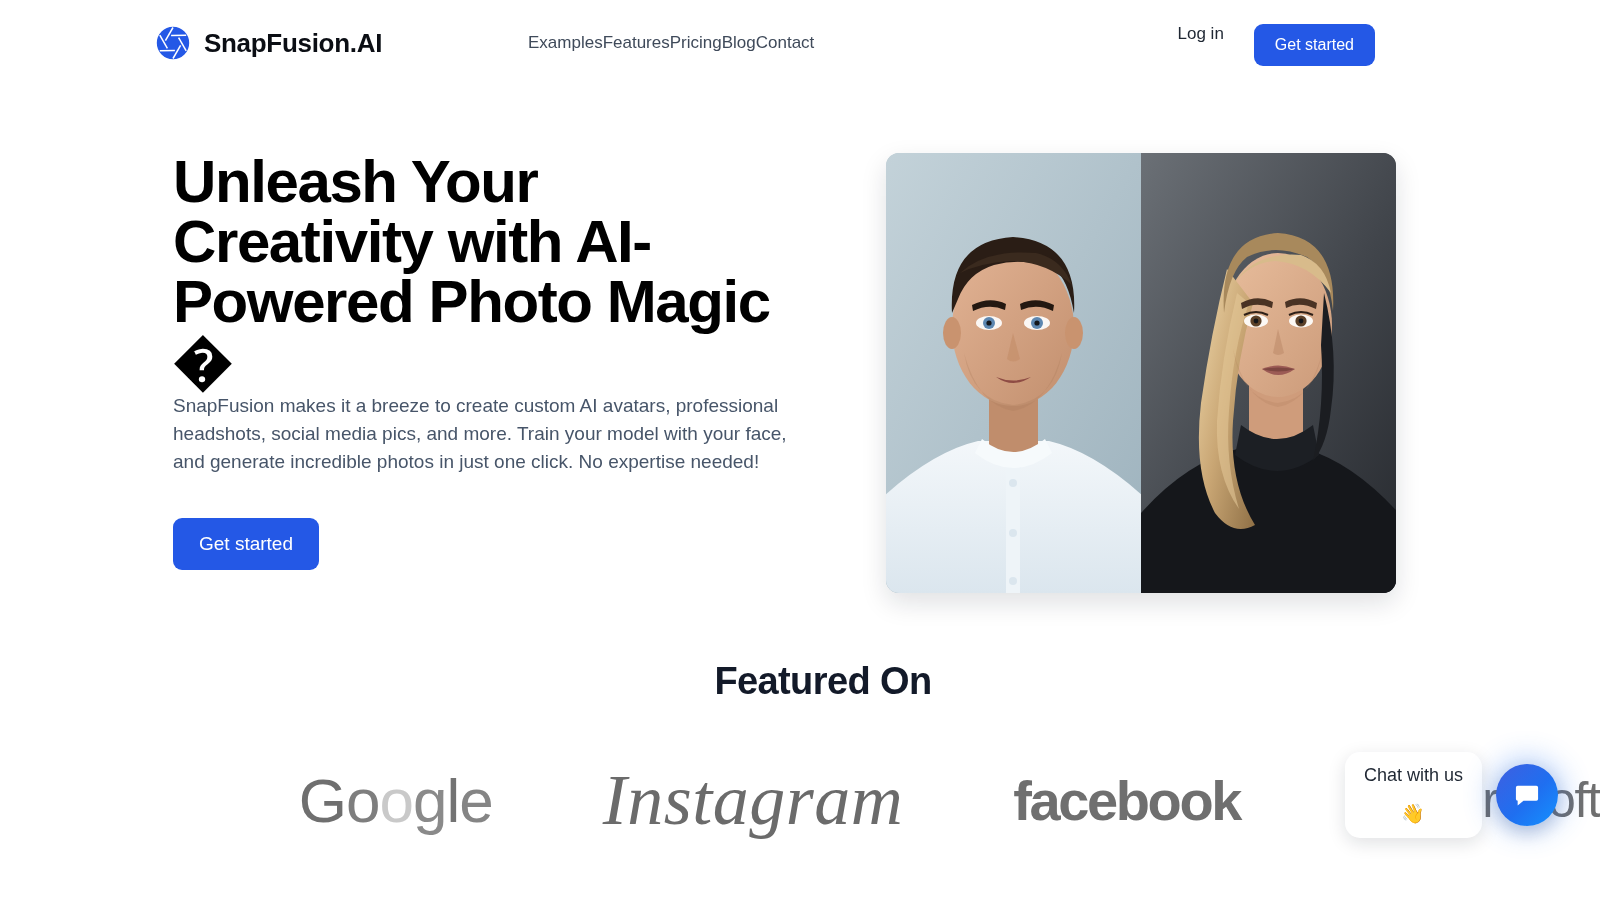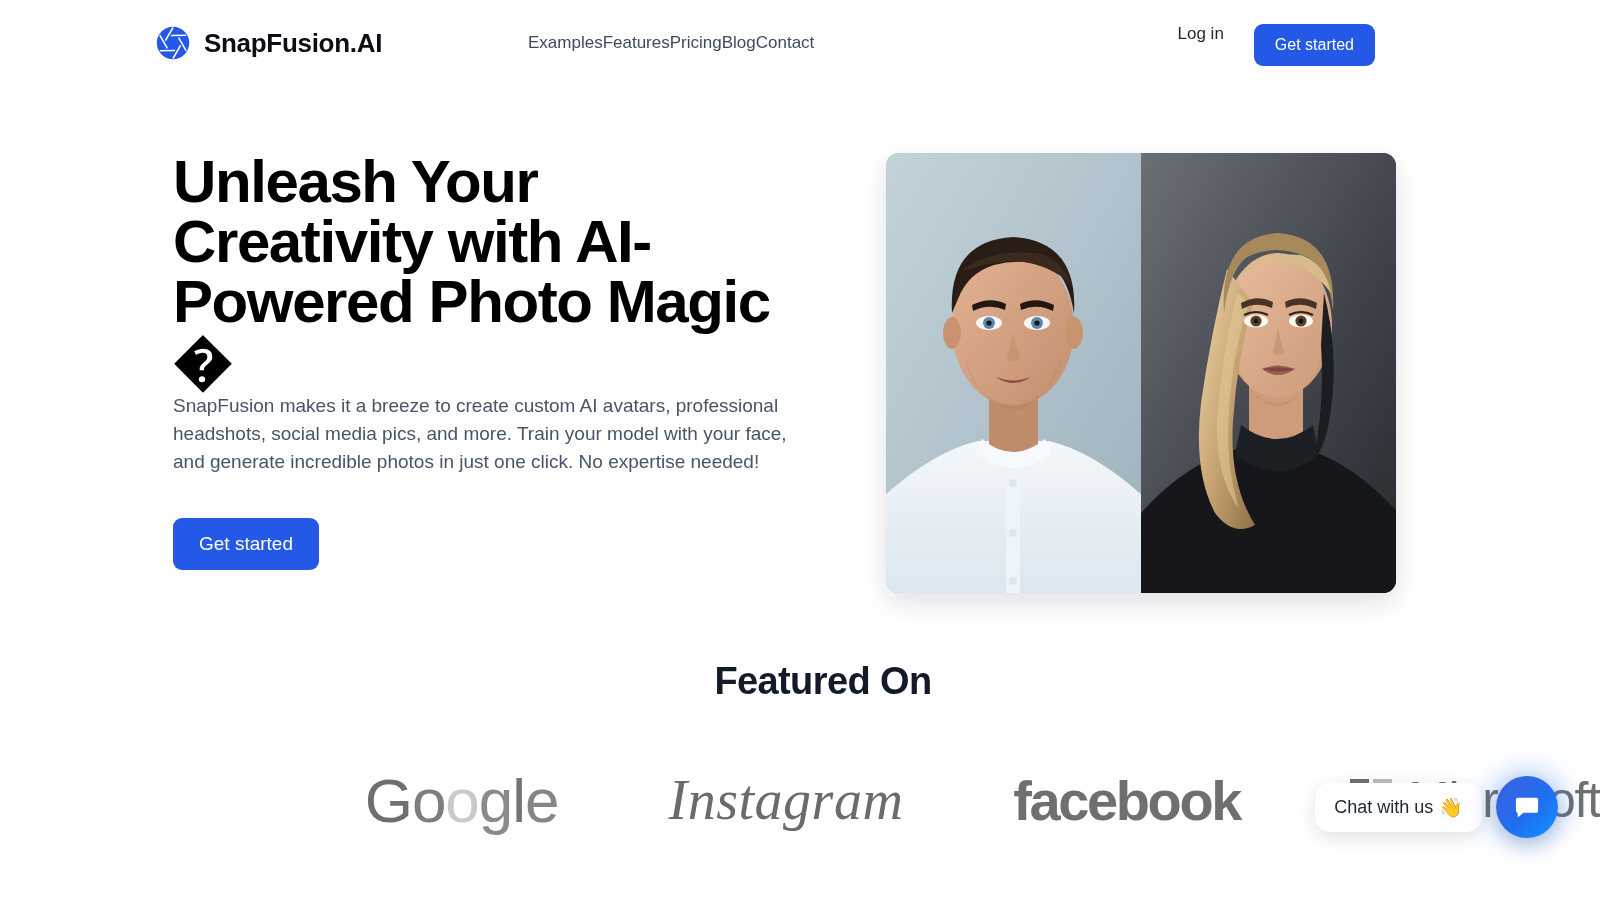--- a/index.html
+++ b/index.html
@@ -98,21 +98,21 @@
   .logo-item { height: 70px; display: flex; align-items: center; }
   .logo-google    { font-size: 62px; letter-spacing: -1px; font-family: "Liberation Sans", sans-serif; }
   .logo-google span:nth-child(1){color:#6f6f6f}
   .logo-google span:nth-child(2){color:#7e7e7e}
   .logo-google span:nth-child(3){color:#c9c9c9}
   .logo-google span:nth-child(4){color:#8a8a8a}
   .logo-google span:nth-child(5){color:#737373}
   .logo-google span:nth-child(6){color:#858585}
   .logo-instagram {
     font-family: "Liberation Serif", serif; font-style: italic;
-    font-size: 56px; color: #6b6b6b; letter-spacing: 0.5px;
+    font-size: 72px; color: #6b6b6b; letter-spacing: 0.5px;
   }
   .logo-facebook {
     font-size: 56px; font-weight: bold; color: #6f6f6f; letter-spacing: -2.4px;
   }
   .logo-microsoft { display: flex; align-items: center; gap: 16px; }
   .ms-grid {
     width: 42px; height: 42px;
     display: grid; grid-template-columns: 1fr 1fr; grid-template-rows: 1fr 1fr; gap: 4px;
   }
   .ms-grid i { display: block; }
@@ -121,21 +121,21 @@
   .ms-grid i:nth-child(3){background:#8e8e8e}
   .ms-grid i:nth-child(4){background:#b4b4b4}
   .ms-word { font-size: 50px; color: #6f6f6f; letter-spacing: -1.2px; }
 
   
   .chat-widget { position: absolute; right: 42px; bottom: 62px; display: flex; align-items: center; gap: 14px; }
   .chat-bubble {
     background: #ffffff; border-radius: 15px;
     padding: 13px 19px; font-size: 18px; color: #1f2733;
     box-shadow: 0 5px 18px rgba(15,23,42,0.13);
-    display: flex; align-items: center; gap: 6px; white-space: nowrap;
+    display: flex; align-items: center; gap: 16px; white-space: nowrap; flex-direction: column;
   }
   .chat-wave { font-size: 19px; }
   .chat-launcher {
     width: 62px; height: 62px; border-radius: 50%;
     background: linear-gradient(135deg,#3f5fe0 0%,#1f6ff0 55%,#1492ff 100%);
     box-shadow: 0 0 26px 8px rgba(59,130,246,0.30), 0 6px 16px rgba(15,23,42,0.18);
     border: none; cursor: pointer;
     display: flex; align-items: center; justify-content: center;
   }
   .chat-launcher svg { width: 28px; height: 28px; display: block; }

